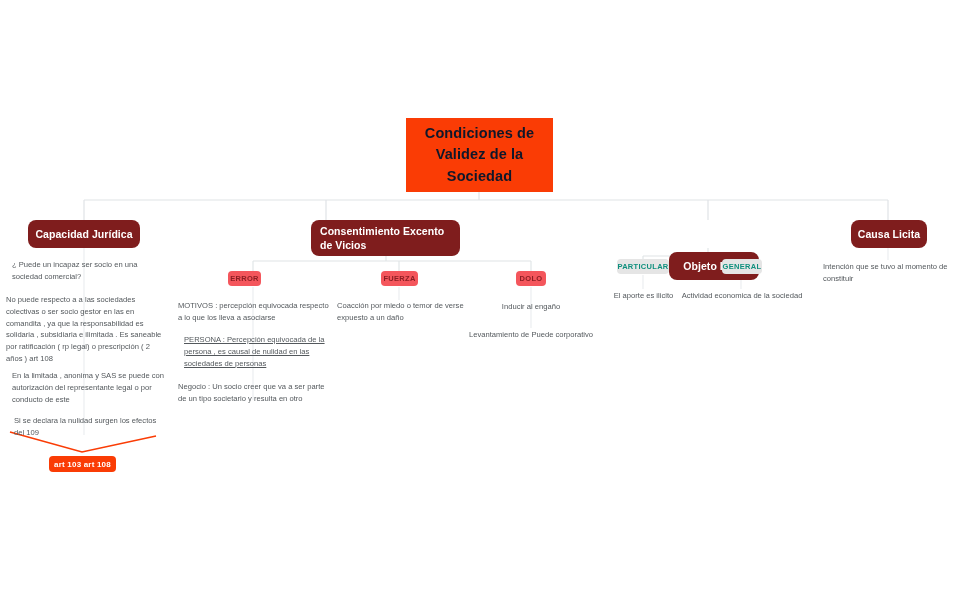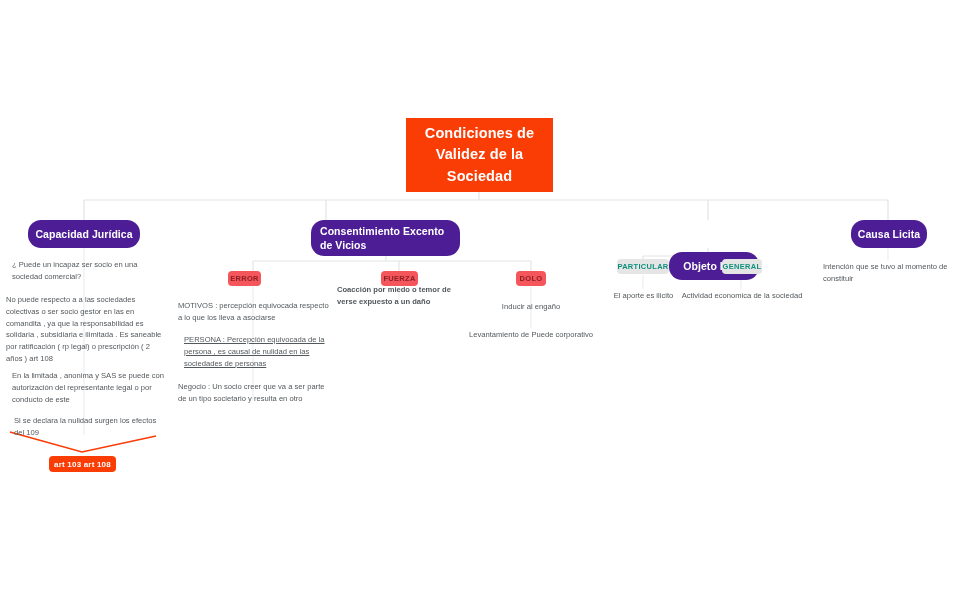--- a/index.html
+++ b/index.html
@@ -27,36 +27,36 @@
     width: 957px;
     height: 593px;
     pointer-events: none;
   }
   .node {
     position: absolute;
     box-sizing: border-box;
   }
   .root-node {
     background: #FA3C05;
-    color: #ffffff;
+    color: #0f172a;
     font-weight: bold;
     font-size: 14.5px;
     line-height: 1.45;
     text-align: center;
     display: flex;
     align-items: center;
     justify-content: center;
     letter-spacing: 0.1px;
   }
   .branch-node {
-    background: #4c1d95;
+    background: #7f1d1d;
     color: #ffffff;
     font-weight: bold;
     font-size: 10.5px;
-    border-radius: 13px;
+    border-radius: 8px;
     display: flex;
     align-items: center;
     justify-content: center;
     letter-spacing: 0.05px;
     line-height: 1.35;
   }
   .branch-node.align-left {
     justify-content: flex-start;
     text-align: left;
     padding: 4px 9px;
@@ -172,21 +172,21 @@
   <div class="node tag-red" style="left:228px; top:271px; width:33px; height:15px;">
     <span>ERROR</span>
   </div>
   <div class="leaf-text" style="left:178px; top:300px; width:152px;">MOTIVOS : percepción equivocada respecto a lo que los lleva a asociarse</div>
   <div class="leaf-text" style="left:184px; top:334px; width:146px;text-decoration:underline;">PERSONA : Percepción equivocada de la persona , es causal de nulidad en las sociedades de personas</div>
   <div class="leaf-text" style="left:178px; top:381px; width:152px;">Negocio : Un socio creer que va a ser parte de un tipo societario y resulta en otro</div>
 
   <div class="node tag-red" style="left:381px; top:271px; width:37px; height:15px;">
     <span>FUERZA</span>
   </div>
-  <div class="leaf-text" style="left:337px; top:284px; width:130px;font-weight:bold;">Coacción por miedo o temor de verse expuesto a un daño</div>
+  <div class="leaf-text" style="left:337px; top:300px; width:130px;">Coacción por miedo o temor de verse expuesto a un daño</div>
 
   <div class="node tag-red" style="left:516px; top:271px; width:30px; height:15px;">
     <span>DOLO</span>
   </div>
   <div class="leaf-text center" style="left:471px; top:301px; width:120px;">Inducir al engaño</div>
   <div class="leaf-text center" style="left:461px; top:329px; width:140px;">Levantamiento de Puede corporativo</div>
 
   <div class="node branch-node" style="left:669px; top:220px; width:90px; height:28px;margin-top:32px;">
     <span>Objeto licito</span>
   </div>

